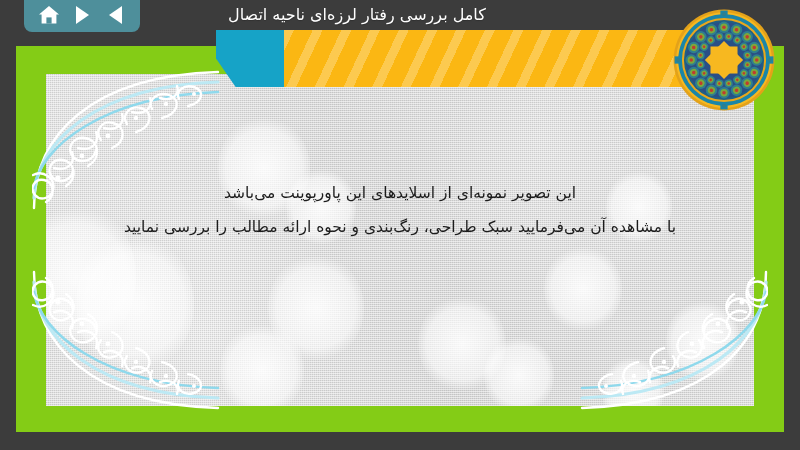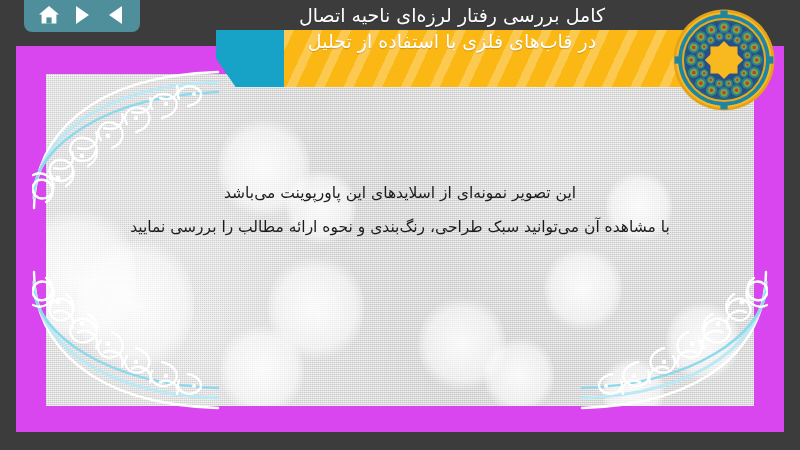--- a/index.html
+++ b/index.html
@@ -44,21 +44,21 @@
     border-top:9px solid transparent;
     border-bottom:9px solid transparent;
     border-left:13px solid #ffffff;
   }
 
   
   #slide{
     position:absolute;
     left:16px; top:46px;
     width:768px; height:386px;
-    background:#d946ef;
+    background:#84cc16;
     z-index:5;
   }
   
   #canvas{
     position:absolute;
     left:30px; top:28px; right:30px; bottom:26px;
     background:
       radial-gradient(circle at 22% 78%, rgba(255,255,255,.55) 0%, rgba(255,255,255,0) 42%),
       radial-gradient(circle at 70% 20%, rgba(255,255,255,.38) 0%, rgba(255,255,255,0) 40%),
       linear-gradient(135deg,#e4e4e4 0%,#cfcfcf 45%,#dcdcdc 100%);
@@ -114,23 +114,23 @@
       rgba(255,255,255,.26) 0px,
       rgba(255,255,255,.26) 9px,
       rgba(255,255,255,0) 9px,
       rgba(255,255,255,0) 26px);
   }
   #title{
     position:absolute;
     left:228px; top:2px;
     width:448px;
     z-index:34;
-    text-align:center;
+    text-align:left;
     color:#ffffff;
-    font-size:19px;
+    font-size:16px;
     line-height:26px;
     direction:rtl;
     letter-spacing:0;
     text-shadow:0 1px 1px rgba(0,0,0,.18);
   }
 
   
   #medallion{
     position:absolute;
     right:24px; top:8px;
@@ -267,32 +267,31 @@
         <circle cx="50" cy="96" r="2.4"></circle>
         <circle cx="76" cy="76" r="2.4"></circle>
         <circle cx="104" cy="58" r="2.2"></circle>
         <circle cx="134" cy="44" r="2.2"></circle>
         <circle cx="162" cy="34" r="2"></circle>
       </g>
     </svg>
 
     <div id="bodytext">
       <p>این تصویر نمونه‌ای از اسلایدهای این پاورپوینت می‌باشد</p>
-      <p>با مشاهده آن می‌توانید سبک طراحی، رنگ‌بندی و نحوه ارائه مطالب را بررسی نمایید</p>
+      <p>با مشاهده آن می‌فرمایید سبک طراحی، رنگ‌بندی و نحوه ارائه مطالب را بررسی نمایید</p>
     </div>
   </div>
 
   <div id="banner">
     <div class="tab"></div>
     <div class="plate"></div>
   </div>
 
   <div id="title">
     <div>کامل بررسی رفتار لرزه‌ای ناحیه اتصال</div>
-    <div>در قاب‌های فلزی با استفاده از تحلیل</div>
   </div>
 
   <svg id="medallion" viewBox="0 0 200 200">
     <defs>
       <g id="petal">
         <circle cx="0" cy="0" r="11" fill="#2f7f8e"></circle>
         <circle cx="0" cy="0" r="7" fill="#7ba83c"></circle>
         <circle cx="0" cy="0" r="3.4" fill="#c23b2e"></circle>
       </g>
     </defs>

